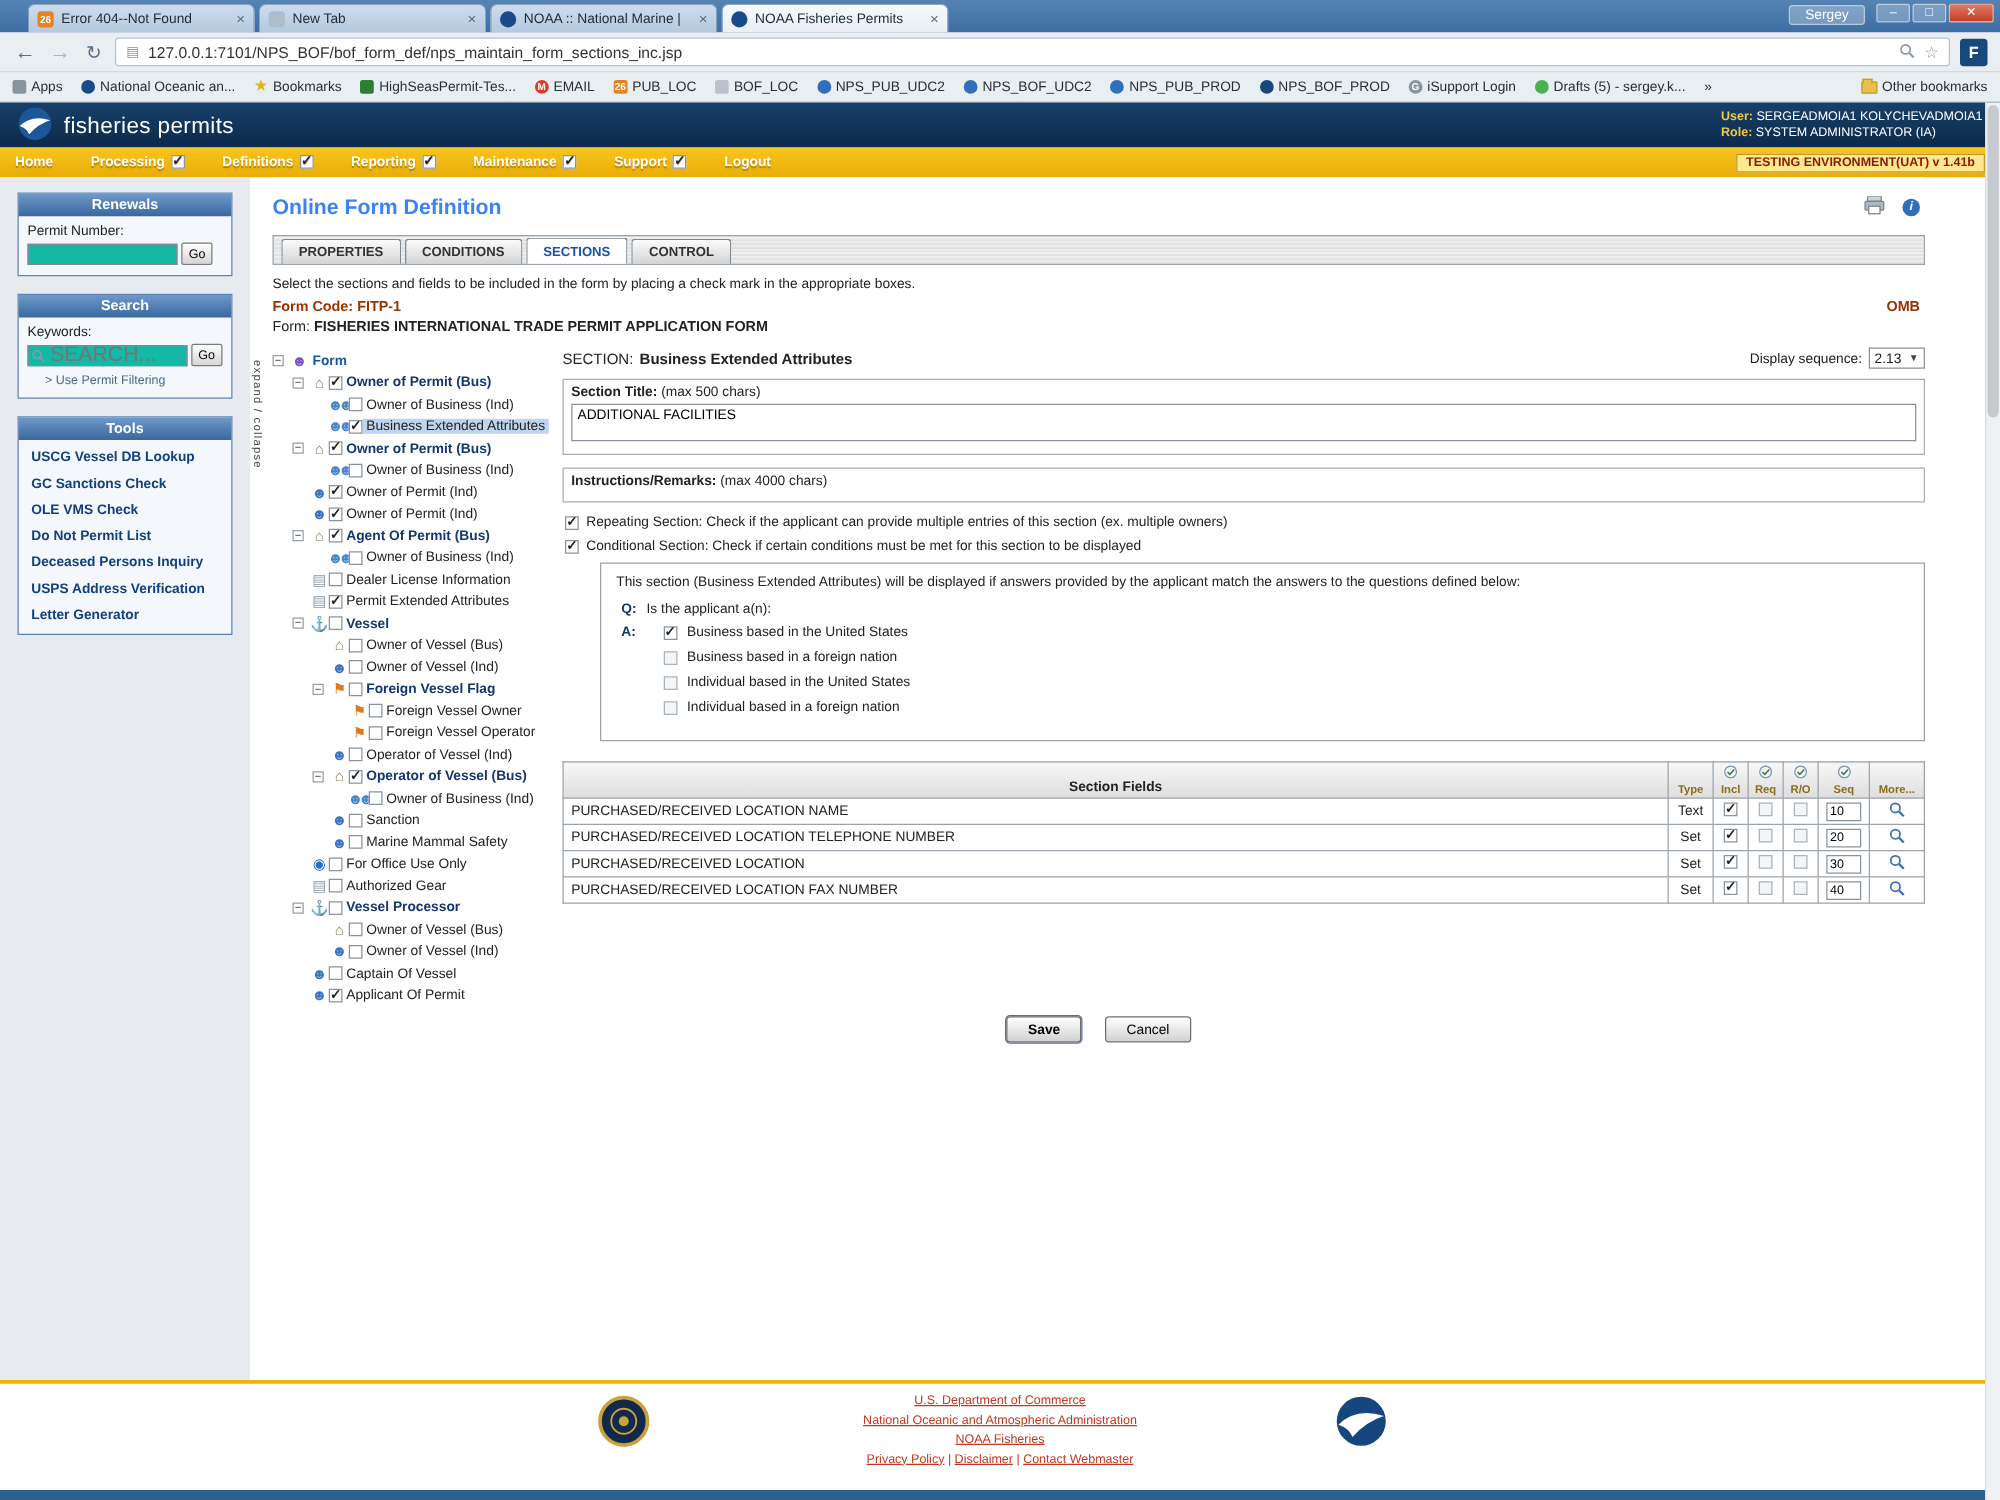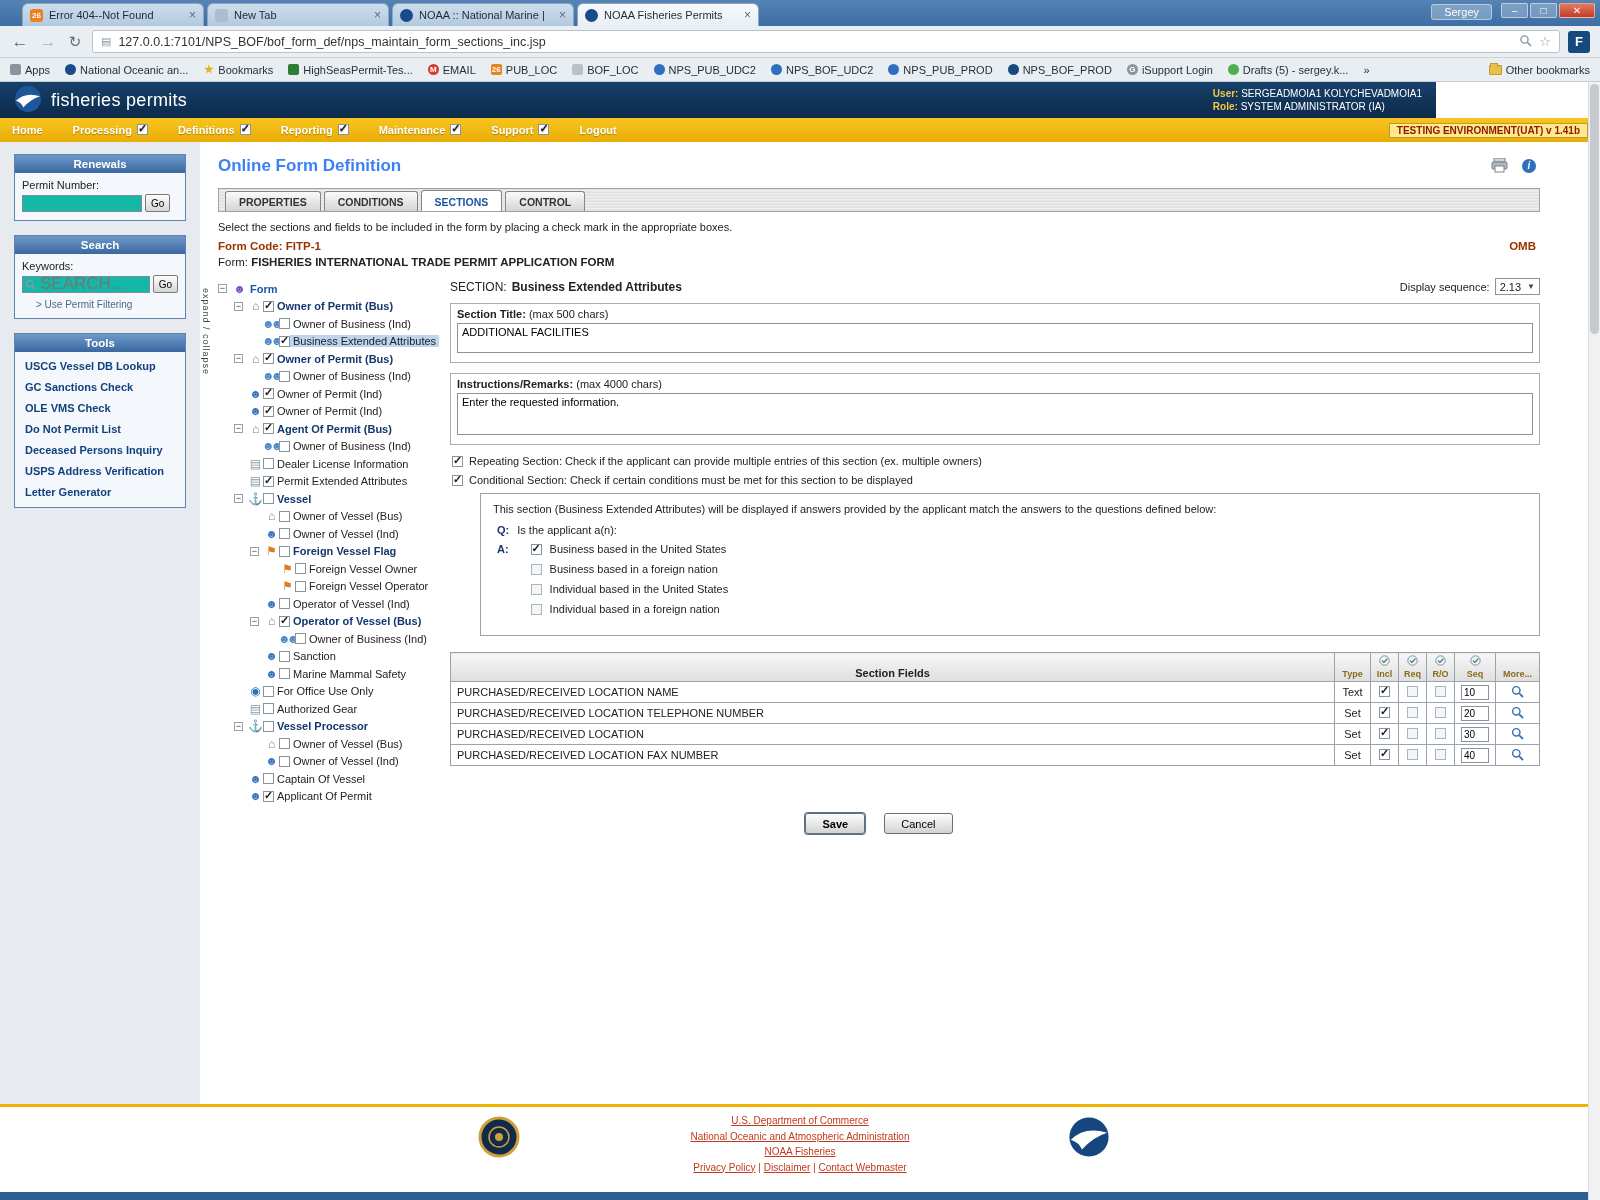--- a/index.html
+++ b/index.html
@@ -43,21 +43,21 @@
     font-size:11px; color:#2a2f35; white-space:nowrap; overflow:hidden; }
   .bm { display:flex; align-items:center; gap:4px; }
   .bm-ic { width:11px; height:11px; border-radius:50%; flex:none; color:#fff; font-size:8px;
     font-weight:bold; text-align:center; line-height:11px; }
   .bm-ic.sq { border-radius:2px; }
   .bm-spacer { flex:1; }
   .folder { width:13px; height:10px; background:#e8c04a; border:1px solid #c49a2a; border-radius:1px; position:relative; }
   .folder::before { content:""; position:absolute; top:-3px; left:0; width:6px; height:3px; background:#e8c04a; border:1px solid #c49a2a; border-bottom:none; }
 
   
-  .banner { position:absolute; left:0; top:82px; width:1436px; height:36px;
+  .banner { position:absolute; left:0; top:82px; width:1600px; height:36px;
     background:linear-gradient(#17406a,#0c2a4a); display:flex; align-items:center; padding:0 14px; }
   .brand { color:#fff; font-size:18px; margin-left:9px; letter-spacing:.3px; }
   .user-info { margin-left:auto; font-size:10px; color:#fff; line-height:1.35; text-align:left; }
   .user-info b { color:#f5c842; font-weight:bold; }
 
   .navbar { position:absolute; left:0; top:118px; width:1600px; height:24px;
     background:linear-gradient(#f8c41e,#e9ad06); display:flex; align-items:center; padding:0 12px; gap:30px; }
   .nav-item { display:flex; gap:5px; color:#fff; font-weight:bold; font-size:11px;
     text-shadow:0 1px 1px rgba(90,60,0,.45); }
   .env-box { margin-left:auto; background:#ffe98c; border:1px solid #bf9a33; color:#8b1a00;
@@ -614,21 +614,20 @@
           </span>
         </div>
 
         <div class="fieldbox">
           <div class="lbl"><b>Section Title:</b> <span>(max 500 chars)</span></div>
           <textarea rows="2" style="">ADDITIONAL FACILITIES</textarea>
         </div>
 
         <div class="fieldbox">
           <div class="lbl"><b>Instructions/Remarks:</b> <span>(max 4000 chars)</span></div>
-          <textarea rows="3" style="">Enter the requested information.</textarea>
         </div>
 
         <div class="chk-row">
           <span class="cb checked"></span>
           <span>Repeating Section: Check if the applicant can provide multiple entries of this section (ex. multiple owners)</span>
         </div>
         <div class="chk-row">
           <span class="cb checked"></span>
           <span>Conditional Section: Check if certain conditions must be met for this section to be displayed</span>
         </div>

